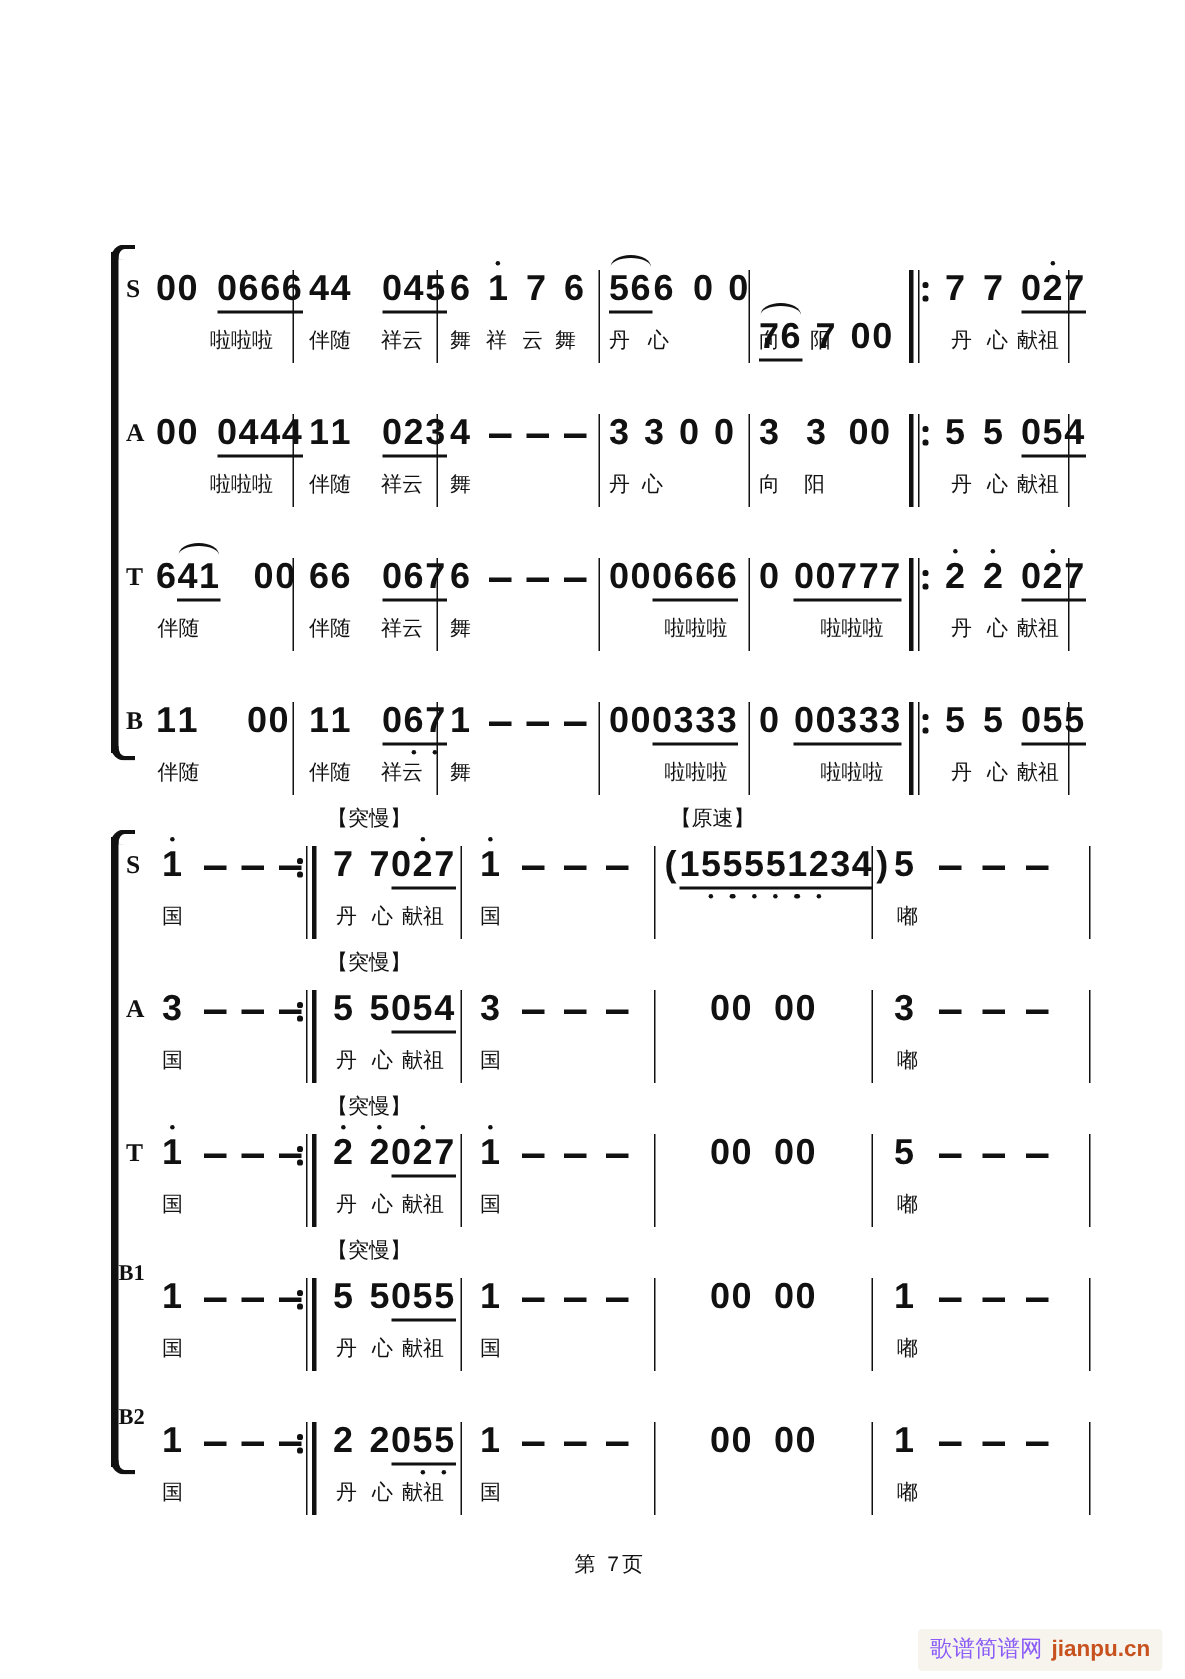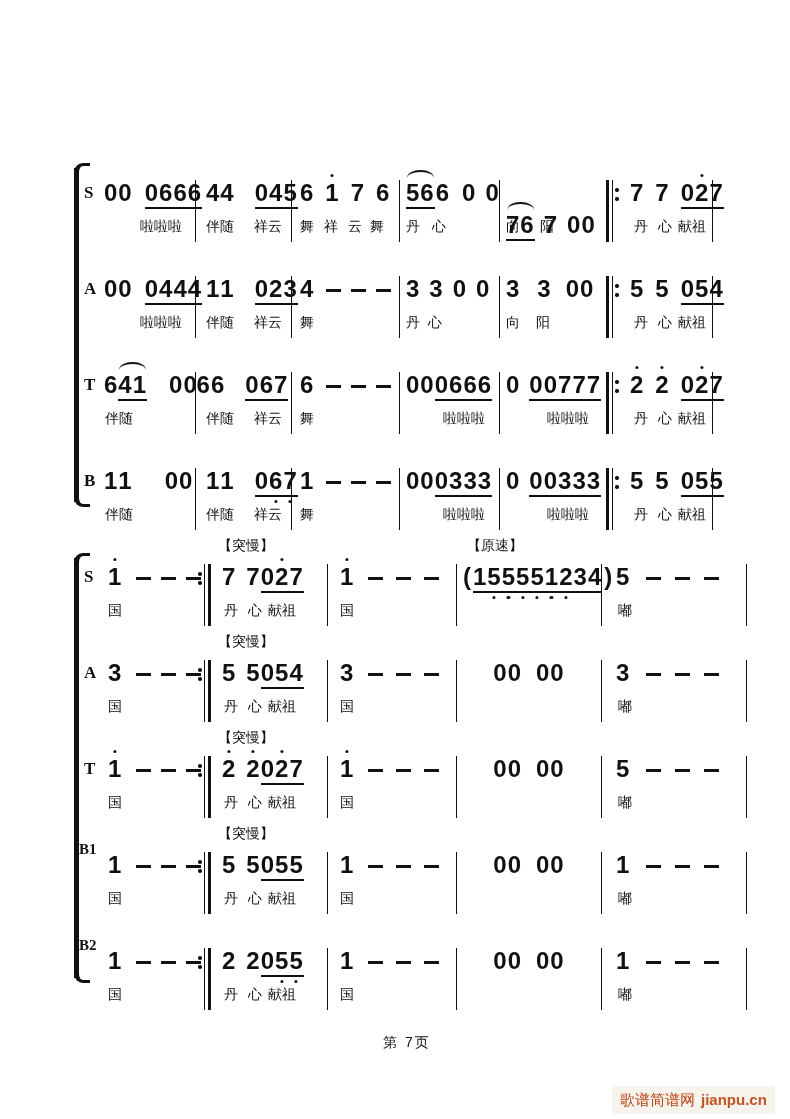--- a/index.html
+++ b/index.html
@@ -14,21 +14,21 @@
   .sys-2 .bracket{height:420px}
   .bracket:before,.bracket:after{content:"";position:absolute;left:0;width:11px;height:7px;
         border-left:5px solid #111}
   .bracket:before{top:-5px;border-top:3px solid #111;border-top-left-radius:9px}
   .bracket:after{bottom:-5px;border-bottom:3px solid #111;border-bottom-left-radius:9px}
   .prow{position:absolute;left:0;right:0;height:96px}
   .mline{position:absolute;left:0;top:0;display:flex;align-items:flex-start}
   .measure{position:relative;height:62px;border-right:1.5px solid #111;flex:none}
   .sys-1 .m-0{width:122px}.sys-1 .m-1{width:96px}.sys-1 .m-2{width:108px}
   .sys-1 .m-3{width:100px}.sys-1 .m-4{width:104px}.sys-1 .m-5{width:95px}
-  .sys-2 .m-0{width:124px}.sys-2 .m-1{width:116px}.sys-2 .m-2{width:129px}
+  .sys-2 .m-0{width:124px}.sys-2 .m-1{width:96px}.sys-2 .m-2{width:129px}
   .sys-2 .m-3{width:145px}.sys-2 .m-4{width:145px}
   .notes{display:flex;align-items:flex-start;height:26px;padding-left:8px;white-space:pre}
   .center .notes{justify-content:center;padding-left:0}
   .tok{position:relative;font:bold 24px/26px "Liberation Sans",sans-serif;margin-right:12px;flex:none}
   .tok.u{border-bottom:2px solid #111;padding-bottom:1px}
   .ch{position:relative;display:inline-block;margin-right:1px}
   i.d{position:absolute;left:50%;width:3.2px;height:3.2px;border-radius:50%;background:#111;transform:translateX(-50%)}
   i.da{top:-6px}
   i.db{bottom:-9px}
   i.tie{position:absolute;left:1px;right:1px;top:-10px;height:8px;border-top:2px solid #111;
@@ -145,21 +145,21 @@
         </div>
       </div>
       <div class="prow" style="top: 204px;">
         <span class="plabel">T</span>
         <div class="mline">
           <div class="measure m-0">
             <div class="notes" style="padding-left: 30px;"><span class="tok" style="margin-right: 0px;"><span class="ch">6</span></span><span class="tok u" style="margin-right: 22px;"><span class="ch">4</span><span class="ch">1</span><i class="tie"></i></span><span class="tok"><span class="ch">0</span><span class="ch">0</span></span></div>
             <span class="lyr" style="left: 31px;">伴随</span>
           </div>
           <div class="measure m-1">
-            <div class="notes" style="padding-left: 10px; justify-content: center;"><span class="tok" style="margin-right: 20px;"><span class="ch">6</span><span class="ch">6</span></span><span class="tok u"><span class="ch">0</span><span class="ch">6</span><span class="ch">7</span></span></div>
+            <div class="notes" style="padding-left: 10px;"><span class="tok" style="margin-right: 20px;"><span class="ch">6</span><span class="ch">6</span></span><span class="tok u"><span class="ch">0</span><span class="ch">6</span><span class="ch">7</span></span></div>
             <span class="lyr" style="left: 10px;">伴随</span>
             <span class="lyr" style="left: 58px;">祥云</span>
           </div>
           <div class="measure m-2">
             <div class="notes" style="padding-left: 8px;"><span class="tok" style="margin-right: 12px;"><span class="ch">6</span></span><span class="dash"></span><span class="dash"></span><span class="dash"></span></div>
             <span class="lyr" style="left: 8px;">舞</span>
           </div>
           <div class="measure m-3">
             <div class="notes" style="padding-left: 6px;"><span class="tok" style="margin-right: 0px;"><span class="ch">0</span><span class="ch">0</span></span><span class="tok u"><span class="ch">0</span><span class="ch">6</span><span class="ch">6</span><span class="ch">6</span></span></div>
             <span class="lyr" style="left: 43px;">啦啦啦</span>
@@ -383,14 +383,14 @@
             <div class="notes"><span class="tok" style="margin-right: 14px;"><span class="ch">0</span><span class="ch">0</span></span><span class="tok" style="margin-right: 0px;"><span class="ch">0</span><span class="ch">0</span></span></div>
           </div>
           <div class="measure m-4">
             <div class="notes" style="padding-left: 14px;"><span class="tok" style="margin-right: 16px;"><span class="ch">1</span></span><span class="dash" style="margin-right: 14px;"></span><span class="dash" style="margin-right: 14px;"></span><span class="dash"></span></div>
             <span class="lyr" style="left: 16px;">嘟</span>
           </div>
         </div>
       </div>
     </div>
   <div class="pagenum">第 7页</div>
-  <div class="watermark"><span style="color: #c2410c;">歌谱简谱网</span><span class="wm-url" style="color: rgb(199, 82, 31);">jianpu.cn</span></div>
+  <div class="watermark"><span style="color: #8b5cf6;">歌谱简谱网</span><span class="wm-url" style="color: rgb(199, 82, 31);">jianpu.cn</span></div>
 </div>
 
 </body></html>

